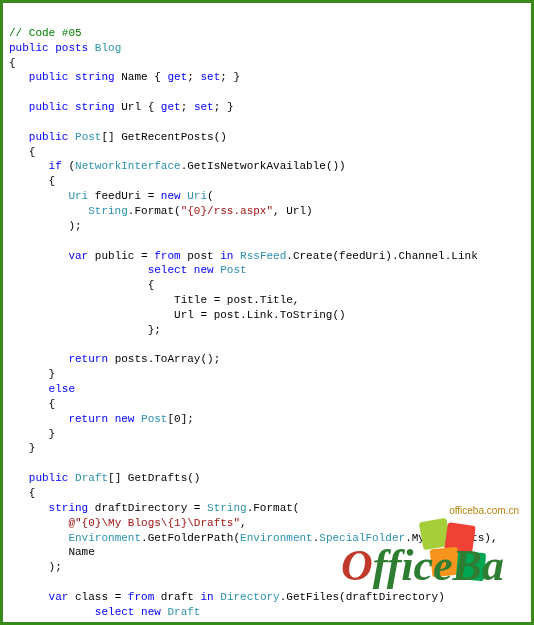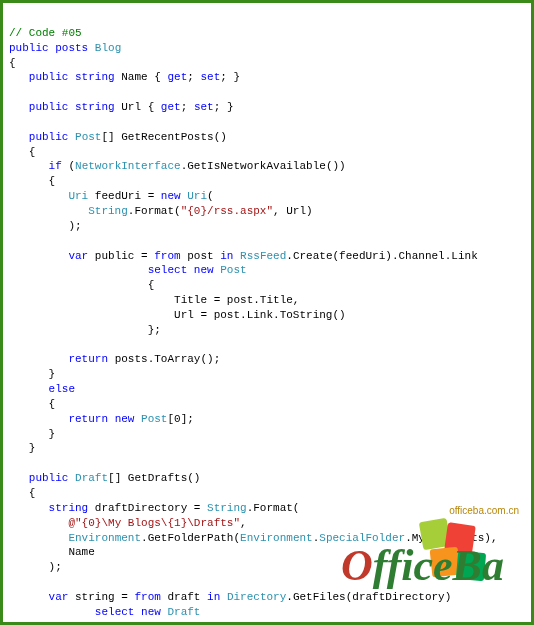--- a/index.html
+++ b/index.html
@@ -65,21 +65,21 @@
 <span>   </span><span class="nm">}</span>
 
 <span>   </span><span class="kw">public </span><span class="tp">Draft</span><span class="nm">[] </span><span class="nm">GetDrafts()</span>
 <span>   </span><span class="nm">{</span>
 <span>      </span><span class="kw">string</span><span class="nm"> draftDirectory = </span><span class="tp">String</span><span class="nm">.Format(</span>
 <span>         </span><span class="st">@"{0}\My Blogs\{1}\Drafts"</span><span class="nm">,</span>
 <span>         </span><span class="tp">Environment</span><span class="nm">.GetFolderPath(</span><span class="tp">Environment</span><span class="nm">.</span><span class="tp">SpecialFolder</span><span class="nm">.MyDocuments),</span>
 <span>         </span><span class="nm">Name</span>
 <span>      </span><span class="nm">);</span>
 
-<span>      </span><span class="kw">var</span><span class="nm"> string = </span><span class="kw">from</span><span class="nm"> draft </span><span class="kw">in </span><span class="tp">Directory</span><span class="nm">.GetFiles(draftDirectory)</span>
+<span>      </span><span class="kw">var</span><span class="nm"> class = </span><span class="kw">from</span><span class="nm"> draft </span><span class="kw">in </span><span class="tp">Directory</span><span class="nm">.GetFiles(draftDirectory)</span>
 <span>      </span><span>       </span><span class="kw">select new </span><span class="tp">Draft</span>
 <span>      </span><span class="nm">             {</span>
 
 
 
 
 
 
 
 

